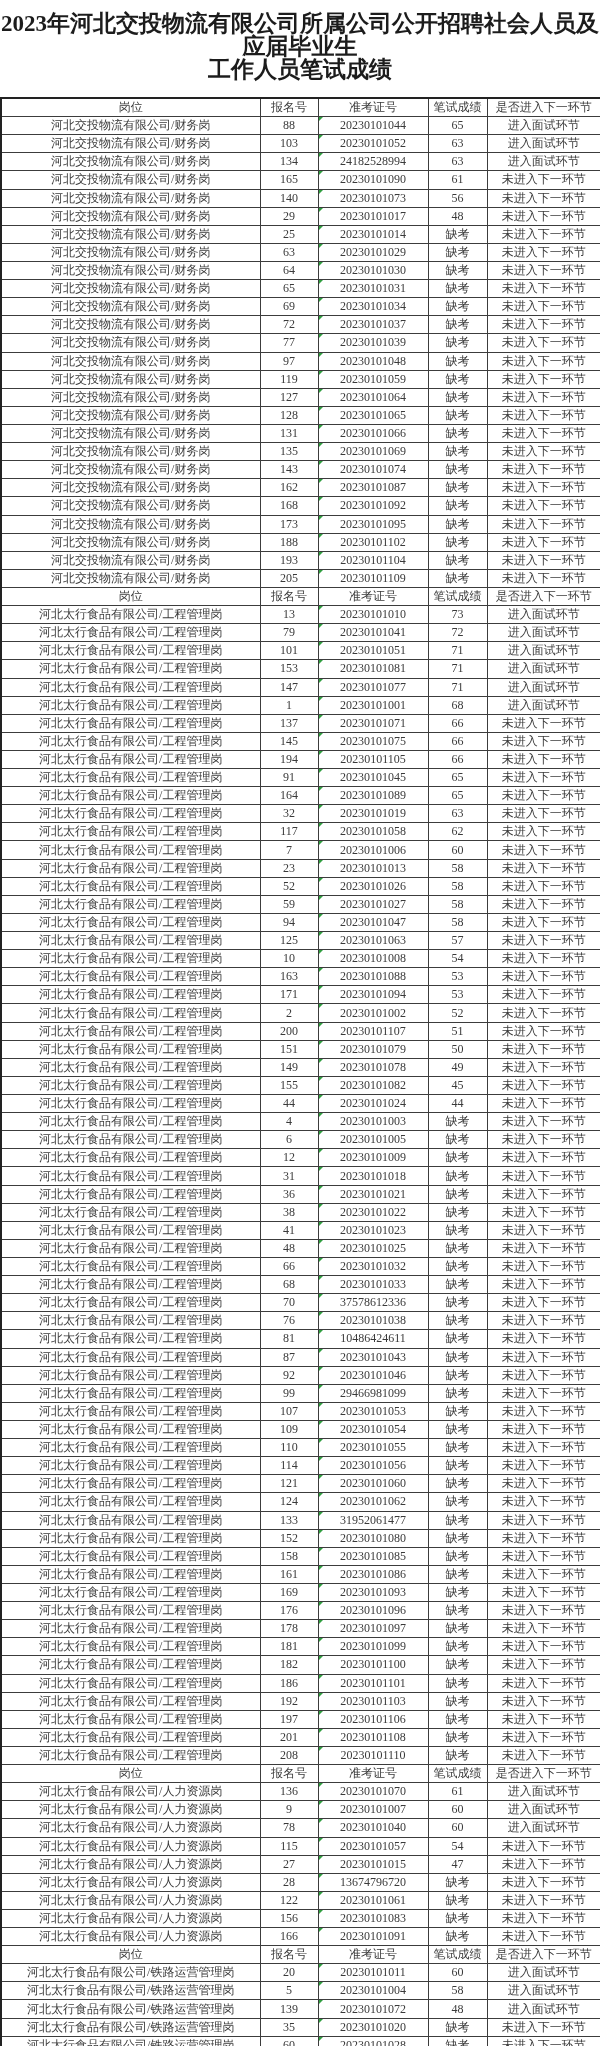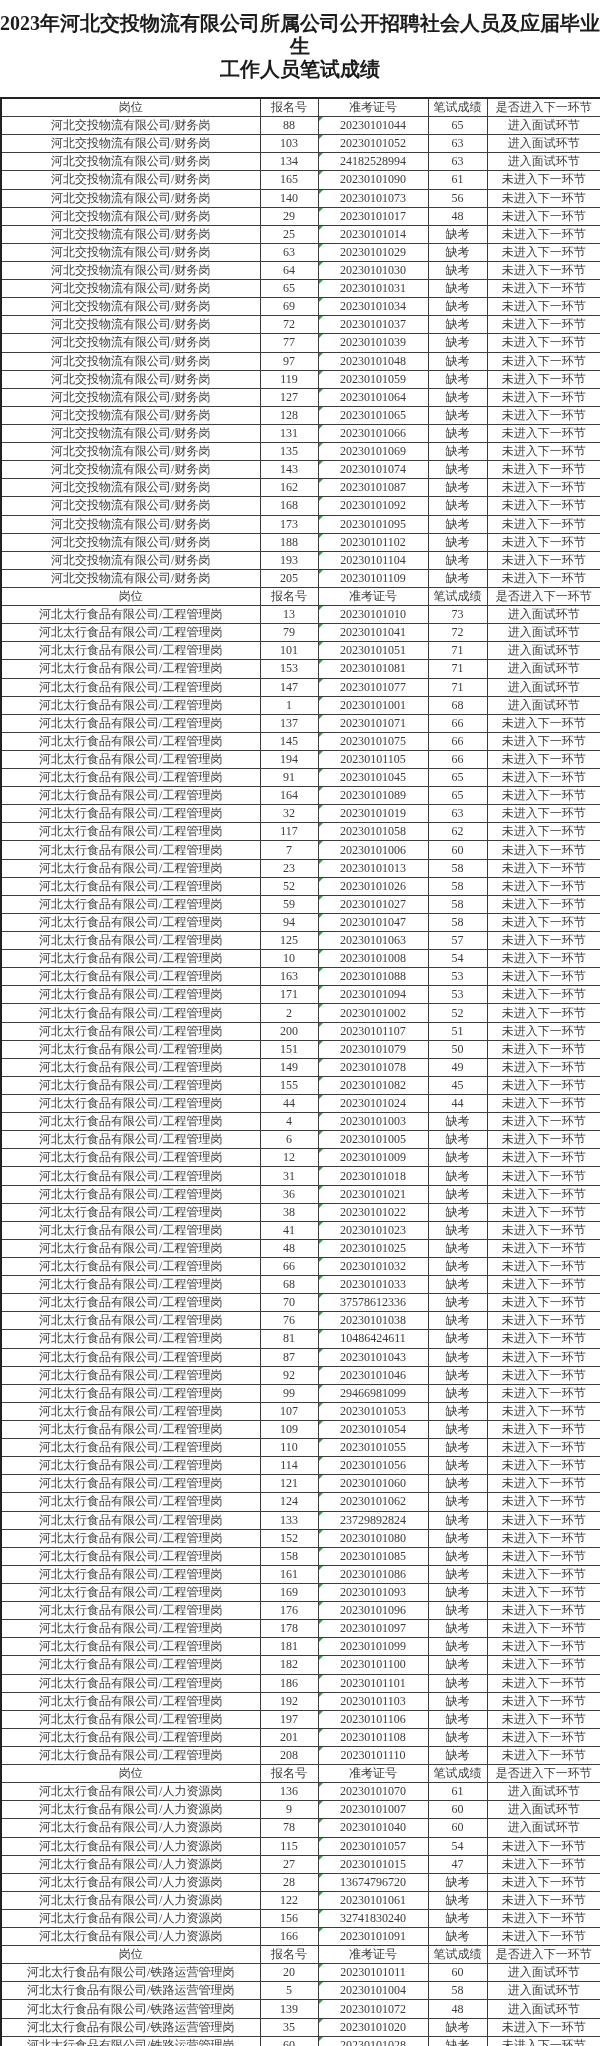--- a/index.html
+++ b/index.html
@@ -6,21 +6,21 @@
   body{
     width:600px;
     font-family:"Liberation Serif","DejaVu Serif",serif;
     color:#3a3a3a;
   }
   .page{width:600px;}
   .title{
     padding-top:12px;
     margin:0 0 16px 0;
     text-align:center;
-    font-size:20px;
+    font-size:23px;
     line-height:23px;
     font-weight:bold;
     color:#1c1c1c;
   }
   table.results{
     width:600px;
     border-collapse:collapse;
     table-layout:fixed;
     border:2px solid #222222;
   }
@@ -606,21 +606,21 @@
         <tr>
           <td>河北太行食品有限公司/工程管理岗</td>
           <td>124</td>
           <td class="ticket">20230101062</td>
           <td>缺考</td>
           <td>未进入下一环节</td>
         </tr>
         <tr>
           <td>河北太行食品有限公司/工程管理岗</td>
           <td>133</td>
-          <td class="ticket">23729892824</td>
+          <td class="ticket">31952061477</td>
           <td>缺考</td>
           <td>未进入下一环节</td>
         </tr>
         <tr>
           <td>河北太行食品有限公司/工程管理岗</td>
           <td>152</td>
           <td class="ticket">20230101080</td>
           <td>缺考</td>
           <td>未进入下一环节</td>
         </tr>
@@ -760,21 +760,21 @@
         <tr>
           <td>河北太行食品有限公司/人力资源岗</td>
           <td>122</td>
           <td class="ticket">20230101061</td>
           <td>缺考</td>
           <td>未进入下一环节</td>
         </tr>
         <tr>
           <td>河北太行食品有限公司/人力资源岗</td>
           <td>156</td>
-          <td class="ticket">32741830240</td>
+          <td class="ticket">20230101083</td>
           <td>缺考</td>
           <td>未进入下一环节</td>
         </tr>
         <tr>
           <td>河北太行食品有限公司/人力资源岗</td>
           <td>166</td>
           <td class="ticket">20230101091</td>
           <td>缺考</td>
           <td>未进入下一环节</td>
         </tr>

